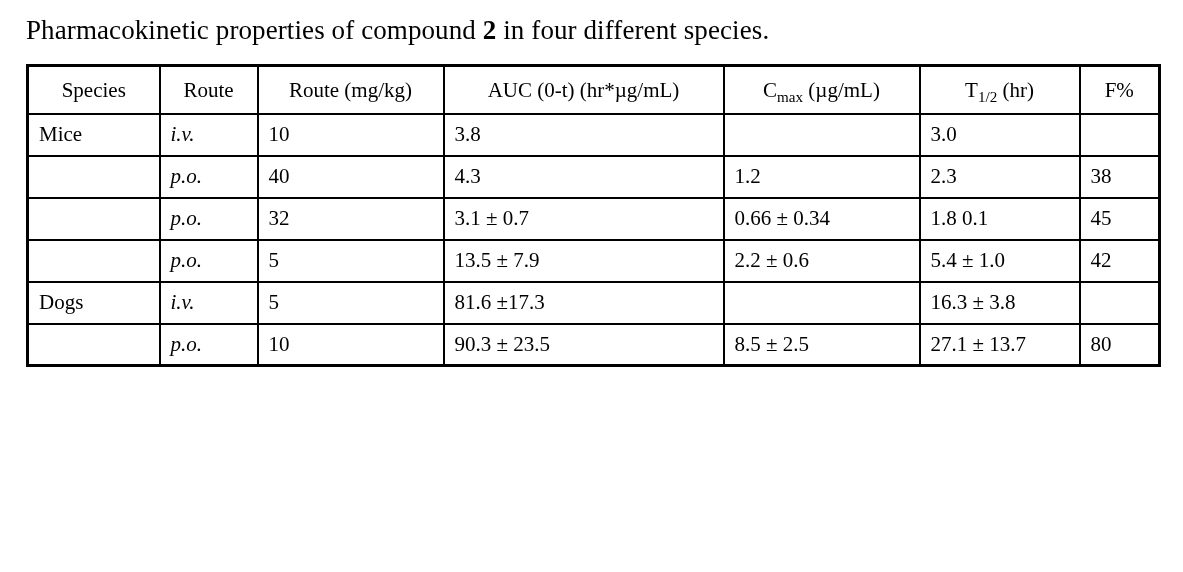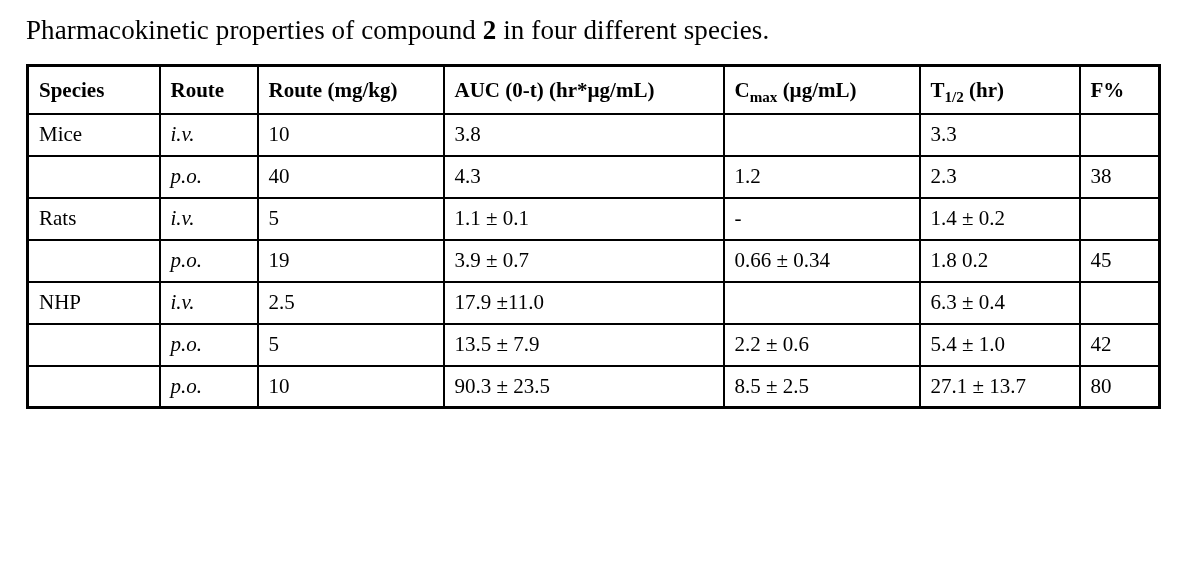--- a/index.html
+++ b/index.html
@@ -41,21 +41,22 @@
   table.pk td, table.pk th {
     border: 2px solid #000;
     padding: 6px 10px;
     font-size: 21px;
     vertical-align: middle;
     height: 42px;
     box-sizing: border-box;
     text-align: left;
   }
   table.pk thead th {
-    font-weight: bold;
+    font-weight: normal;
+    text-align: center;
     font-size: 21px;
     height: 48px;
   }
   
   col.c-species { width: 132px; }
   col.c-route   { width: 98px; }
   col.c-dose    { width: 186px; }
   col.c-auc     { width: 280px; }
   col.c-cmax    { width: 196px; }
   col.c-thalf   { width: 160px; }
@@ -106,67 +107,58 @@
         <th>F%</th>
       </tr>
     </thead>
     <tbody>
       <tr>
         <td class="species">Mice</td>
         <td class="route">i.v.</td>
         <td>10</td>
         <td>3.8</td>
         <td></td>
-        <td>3.3</td>
+        <td>3.0</td>
         <td></td>
       </tr>
       <tr>
         <td class="species"></td>
         <td class="route">p.o.</td>
         <td>40</td>
         <td>4.3</td>
         <td>1.2</td>
         <td>2.3</td>
         <td>38</td>
       </tr>
       <tr>
-        <td class="species">Rats</td>
-        <td class="route">i.v.</td>
-        <td>5</td>
-        <td>1.1 ± 0.1</td>
-        <td>-</td>
-        <td>1.4 ± 0.2</td>
-        <td></td>
-      </tr>
-      <tr>
         <td class="species"></td>
         <td class="route">p.o.</td>
-        <td>19</td>
-        <td>3.9 ± 0.7</td>
+        <td>32</td>
+        <td>3.1 ± 0.7</td>
         <td>0.66 ± 0.34</td>
-        <td>1.8 0.2</td>
+        <td>1.8 0.1</td>
         <td>45</td>
-      </tr>
-      <tr>
-        <td class="species">NHP</td>
-        <td class="route">i.v.</td>
-        <td>2.5</td>
-        <td>17.9 ±11.0</td>
-        <td></td>
-        <td>6.3 ± 0.4</td>
-        <td></td>
       </tr>
       <tr>
         <td class="species"></td>
         <td class="route">p.o.</td>
         <td>5</td>
         <td>13.5 ± 7.9</td>
         <td>2.2 ± 0.6</td>
         <td>5.4 ± 1.0</td>
         <td>42</td>
+      </tr>
+      <tr>
+        <td class="species">Dogs</td>
+        <td class="route">i.v.</td>
+        <td>5</td>
+        <td>81.6 ±17.3</td>
+        <td></td>
+        <td>16.3 ± 3.8</td>
+        <td></td>
       </tr>
       <tr>
         <td class="species"></td>
         <td class="route">p.o.</td>
         <td>10</td>
         <td>90.3 ± 23.5</td>
         <td>8.5 ± 2.5</td>
         <td>27.1 ± 13.7</td>
         <td>80</td>
       </tr>

